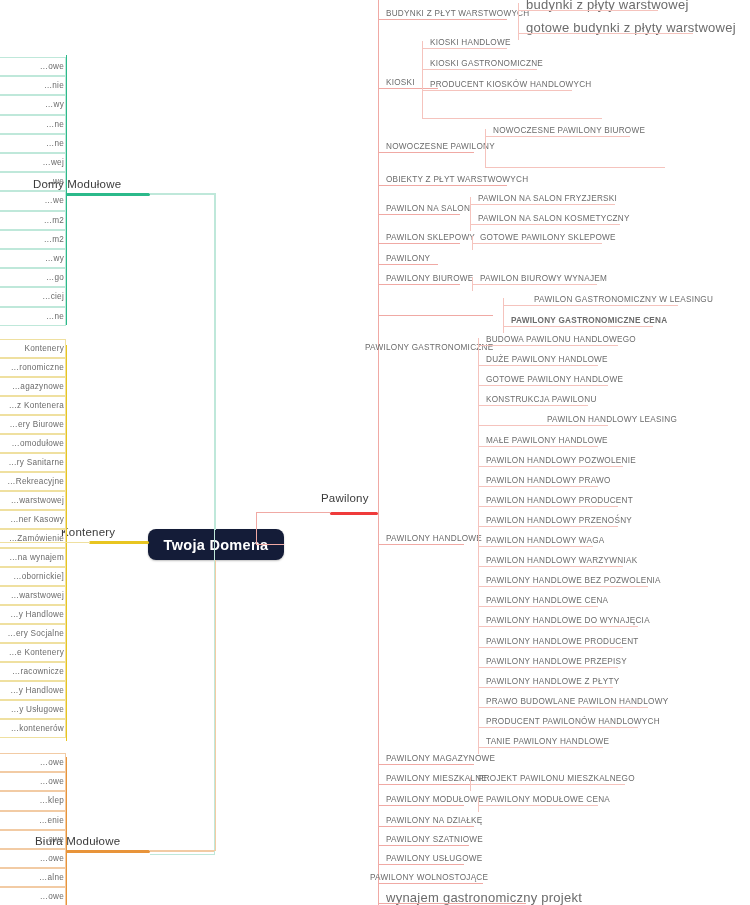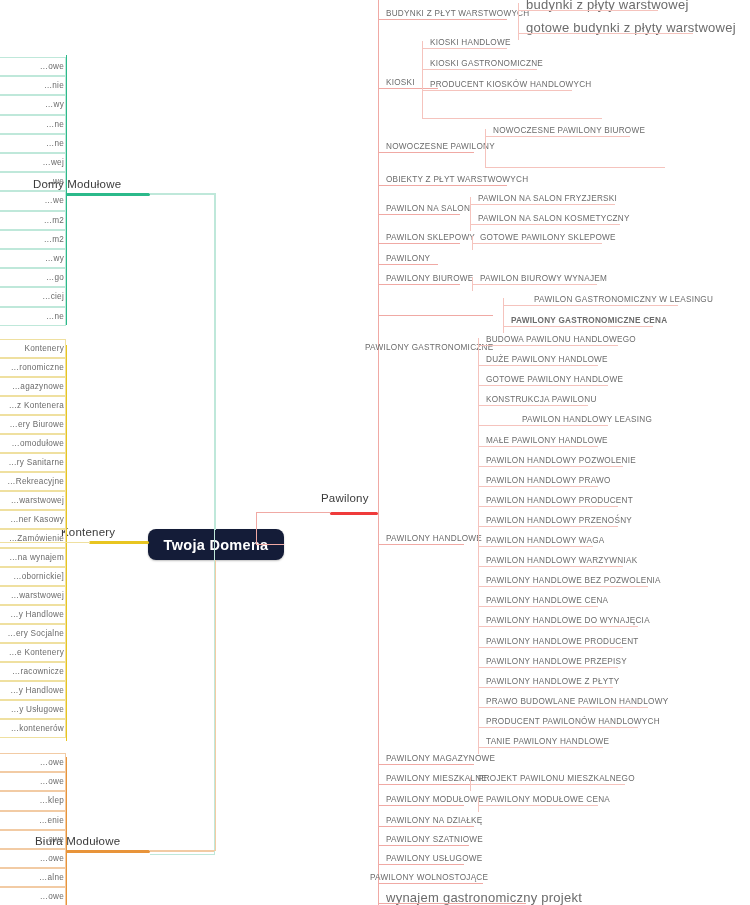--- a/index.html
+++ b/index.html
@@ -119,21 +119,21 @@
     <div class="hline" style="left: 503px; top: 326px; width: 150px; border-top-color: rgb(245, 195, 189); border-top-width: 1px;"></div>
     <div class="vline" style="left: 478px; top: 338px; height: 416px; border-left-color: rgb(245, 195, 189);"></div>
     <div class="node-text" style="left: 486px; top: 334px;">BUDOWA PAWILONU HANDLOWEGO</div>
     <div class="hline" style="left: 478px; top: 345px; width: 140px; border-top-color: rgb(245, 195, 189); border-top-width: 1px;"></div>
     <div class="node-text" style="left: 486px; top: 354.1px;">DUŻE PAWILONY HANDLOWE</div>
     <div class="hline" style="left: 478px; top: 365.1px; width: 120px; border-top-color: rgb(245, 195, 189); border-top-width: 1px;"></div>
     <div class="node-text" style="left: 486px; top: 374.2px;">GOTOWE PAWILONY HANDLOWE</div>
     <div class="hline" style="left: 478px; top: 385.2px; width: 130px; border-top-color: rgb(245, 195, 189); border-top-width: 1px;"></div>
     <div class="node-text" style="left: 486px; top: 394.3px;">KONSTRUKCJA PAWILONU</div>
     <div class="hline" style="left: 478px; top: 405.3px; width: 110px; border-top-color: rgb(245, 195, 189); border-top-width: 1px;"></div>
-    <div class="node-text" style="left: 486px; top: 414.4px; padding-left: 36px;">PAWILON HANDLOWY LEASING</div>
+    <div class="node-text" style="left: 511px; top: 414.4px; padding-left: 36px;">PAWILON HANDLOWY LEASING</div>
     <div class="hline" style="left: 478px; top: 425.4px; width: 130px; border-top-color: rgb(245, 195, 189); border-top-width: 1px;"></div>
     <div class="node-text" style="left: 486px; top: 434.5px;">MAŁE PAWILONY HANDLOWE</div>
     <div class="hline" style="left: 478px; top: 445.5px; width: 120px; border-top-color: rgb(245, 195, 189); border-top-width: 1px;"></div>
     <div class="node-text" style="left: 486px; top: 454.6px;">PAWILON HANDLOWY POZWOLENIE</div>
     <div class="hline" style="left: 478px; top: 465.6px; width: 145px; border-top-color: rgb(245, 195, 189); border-top-width: 1px;"></div>
     <div class="node-text" style="left: 486px; top: 474.7px;">PAWILON HANDLOWY PRAWO</div>
     <div class="hline" style="left: 478px; top: 485.7px; width: 120px; border-top-color: rgb(245, 195, 189); border-top-width: 1px;"></div>
     <div class="node-text" style="left: 486px; top: 494.8px;">PAWILON HANDLOWY PRODUCENT</div>
     <div class="hline" style="left: 478px; top: 505.8px; width: 140px; border-top-color: rgb(245, 195, 189); border-top-width: 1px;"></div>
     <div class="node-text" style="left: 486px; top: 514.9px;">PAWILON HANDLOWY PRZENOŚNY</div>

